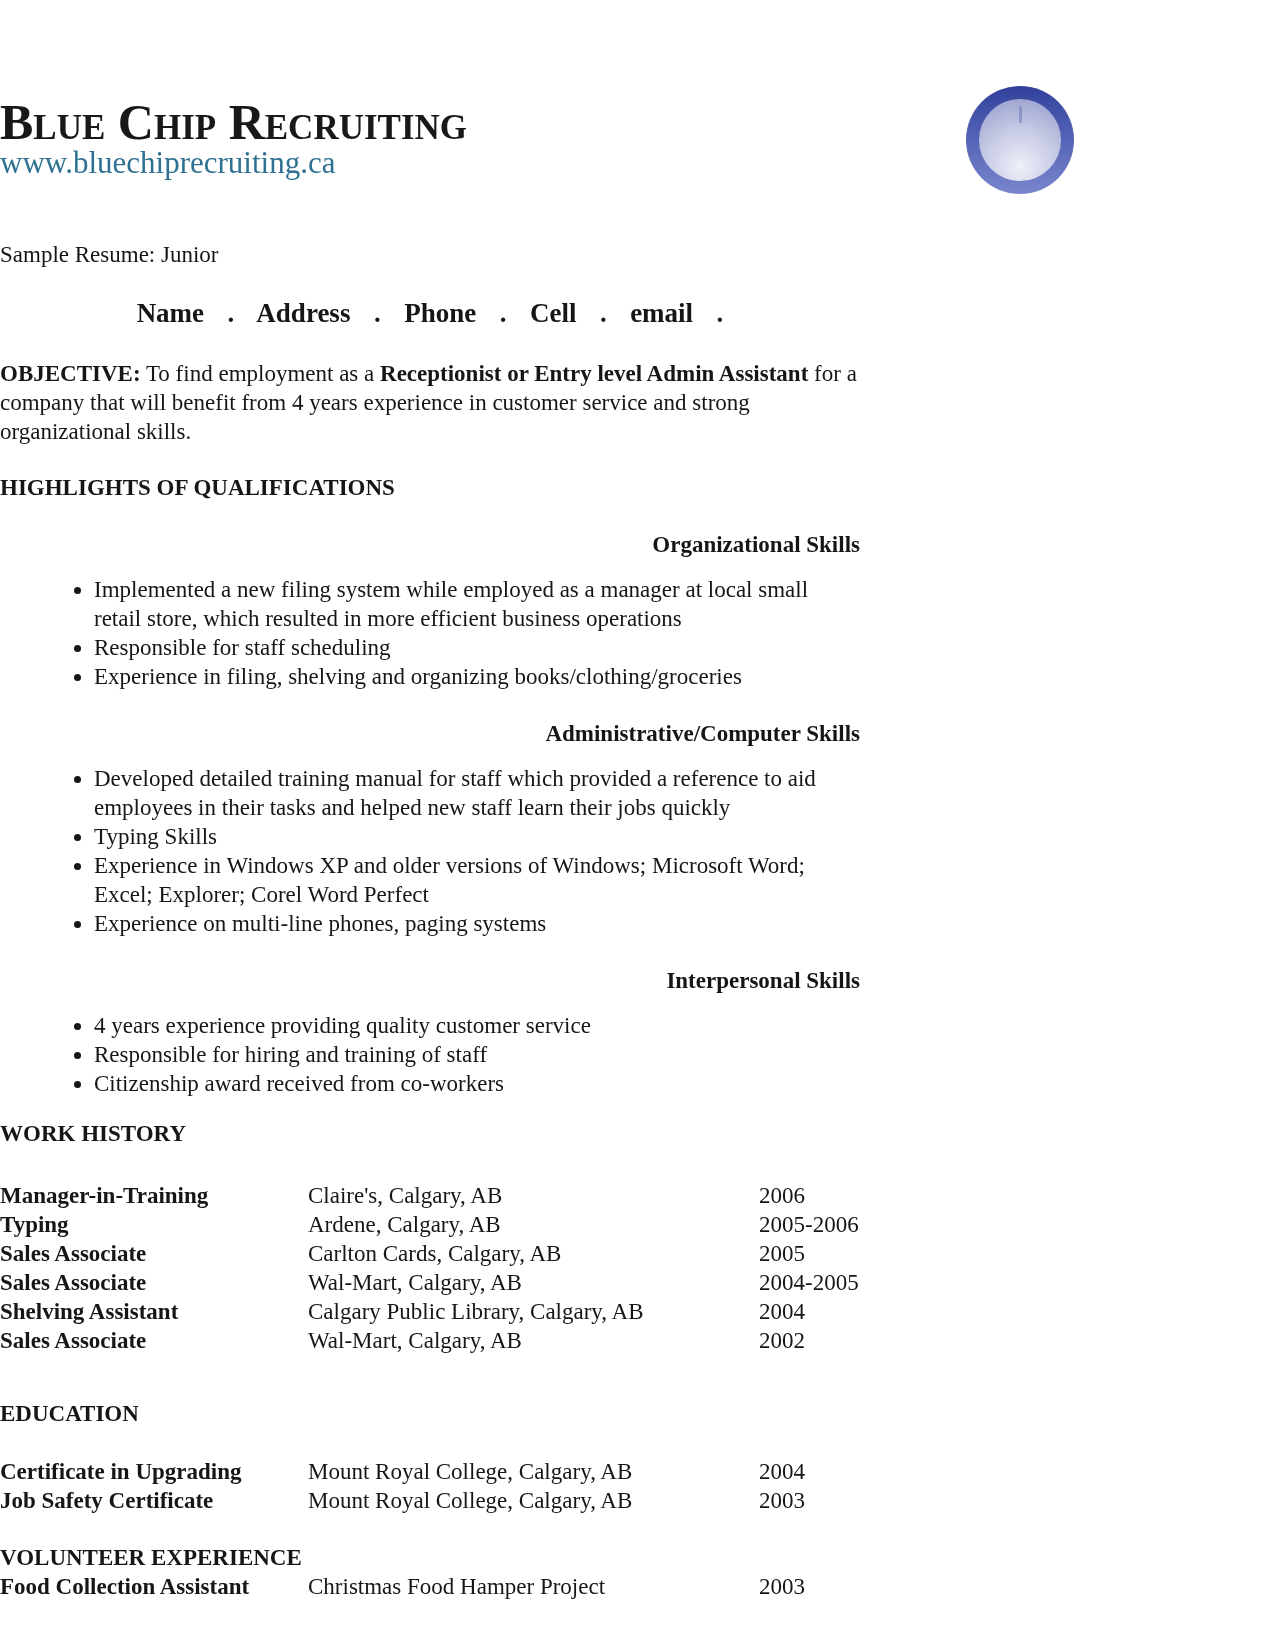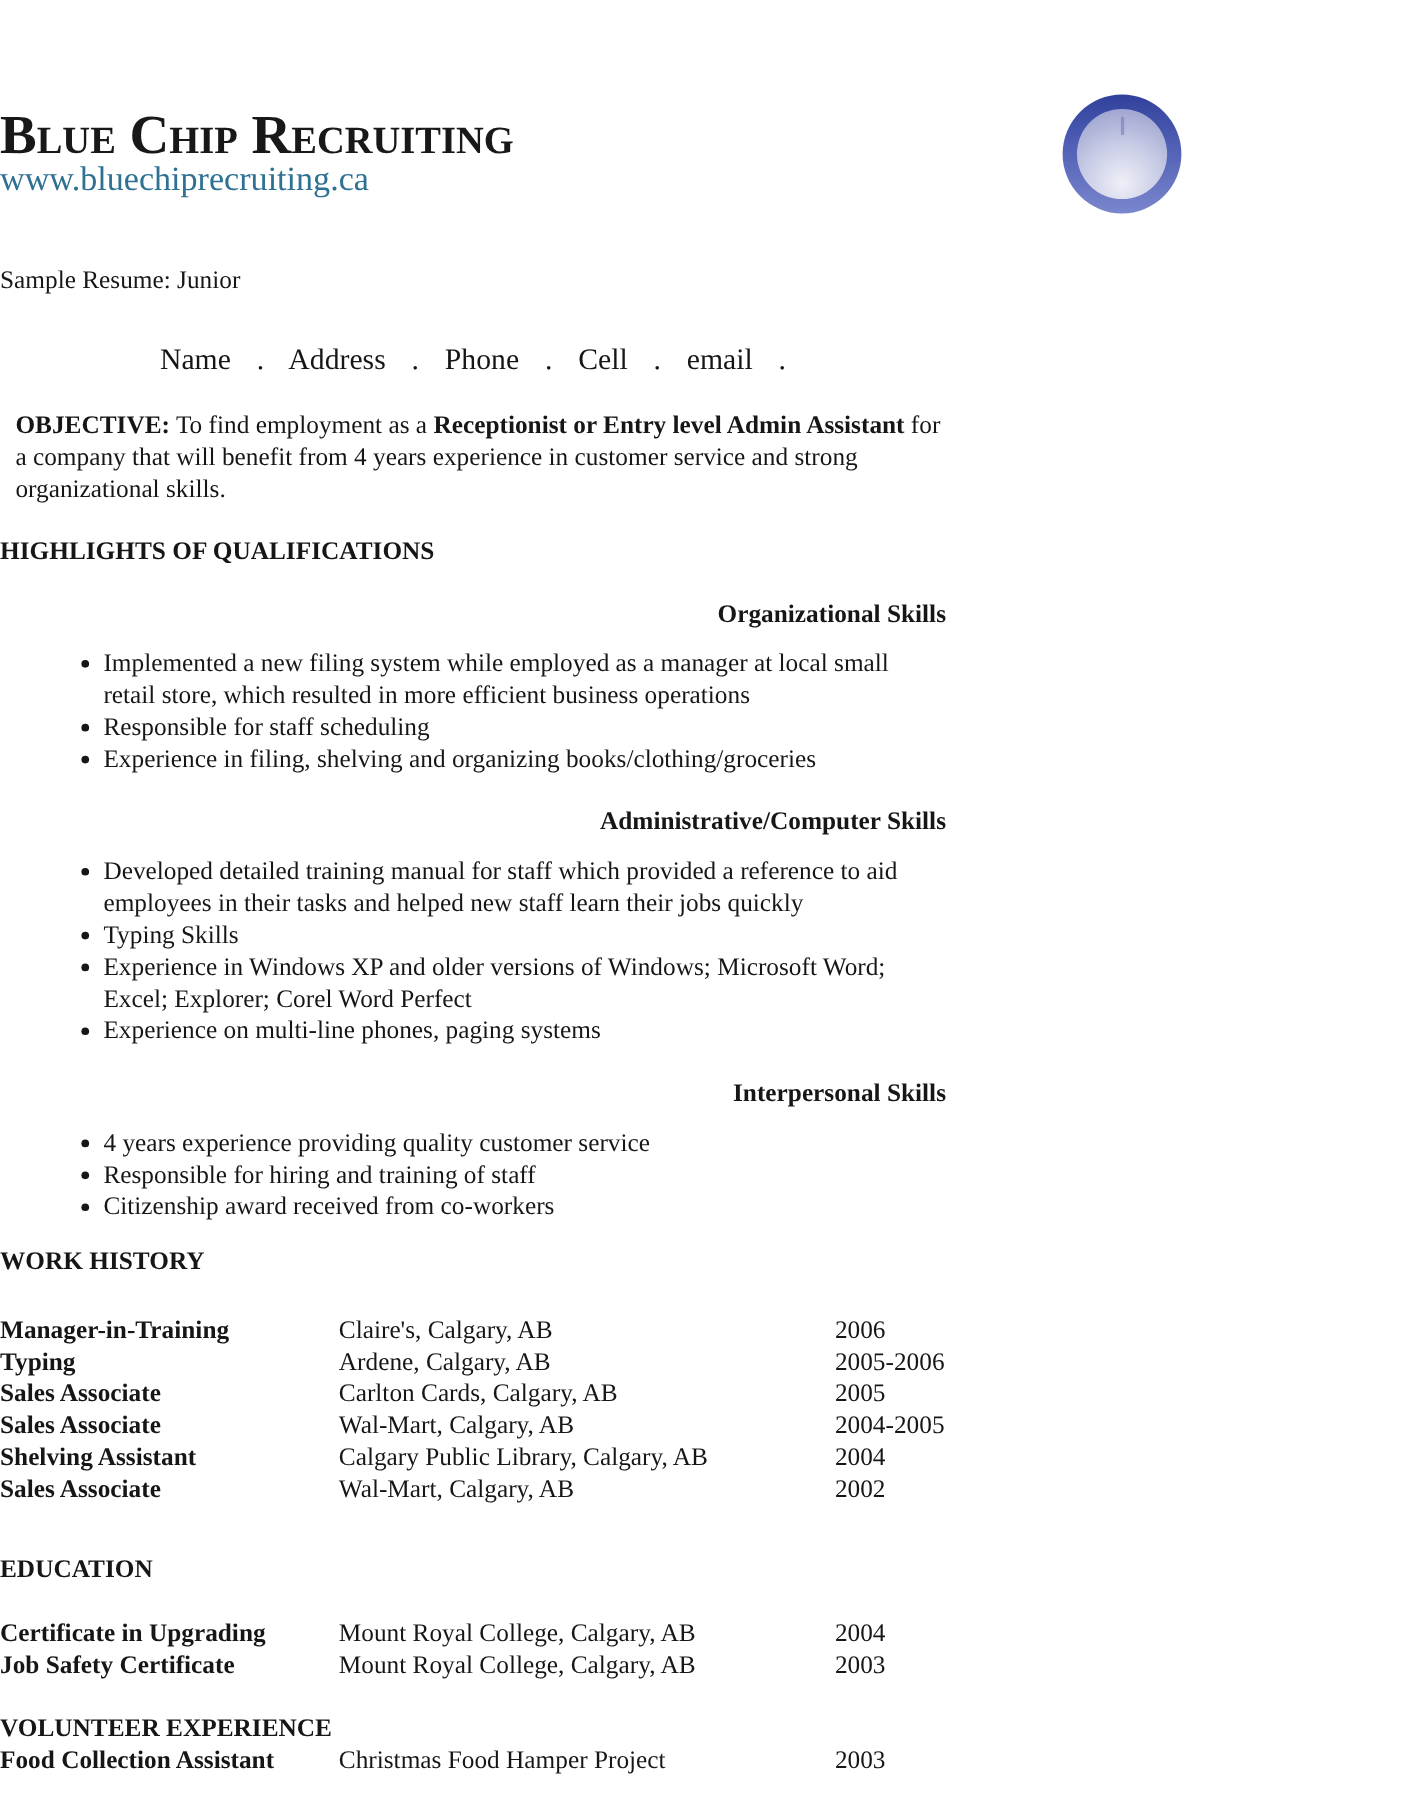--- a/index.html
+++ b/index.html
@@ -27,24 +27,24 @@
     background:radial-gradient(circle at 50% 82%, #eff0f8 0%, #c5c9e4 48%, #9198c9 100%);
   }
   .logo-tick{
     position:absolute;left:50%;top:7px;width:3px;height:17px;margin-left:-1px;
     background:rgba(110,118,180,0.55);border-radius:2px;
   }
   
   .content{width:860px;}
   .sample-label{margin-top:10px;}
   .contact-line{
-    margin-top:40px;text-align:center;font-weight:400;font-size:27px;line-height:34px;
+    margin-top:27px;text-align:center;font-weight:700;font-size:27px;line-height:34px;
     white-space:pre;word-spacing:5px;
   }
-  .objective{margin-top:29px;margin-left:14px;}
+  .objective{margin-top:29px;}
   .b{font-weight:700;}
   .section-heading{font-weight:700;}
   .h-highlights{margin-top:27px;}
   .group-title{font-weight:700;margin-top:28px;text-align:right;}
   ul.bullets{margin:16px;padding:0 0 0 78px;list-style:disc outside;}
   ul.bullets li{padding-left:0px;}
   
   .h-work{margin-top:21px;}
   .jobs{display:grid;grid-template-columns:308px 451px 1fr;}
   .jobs .c1{font-weight:700;}

